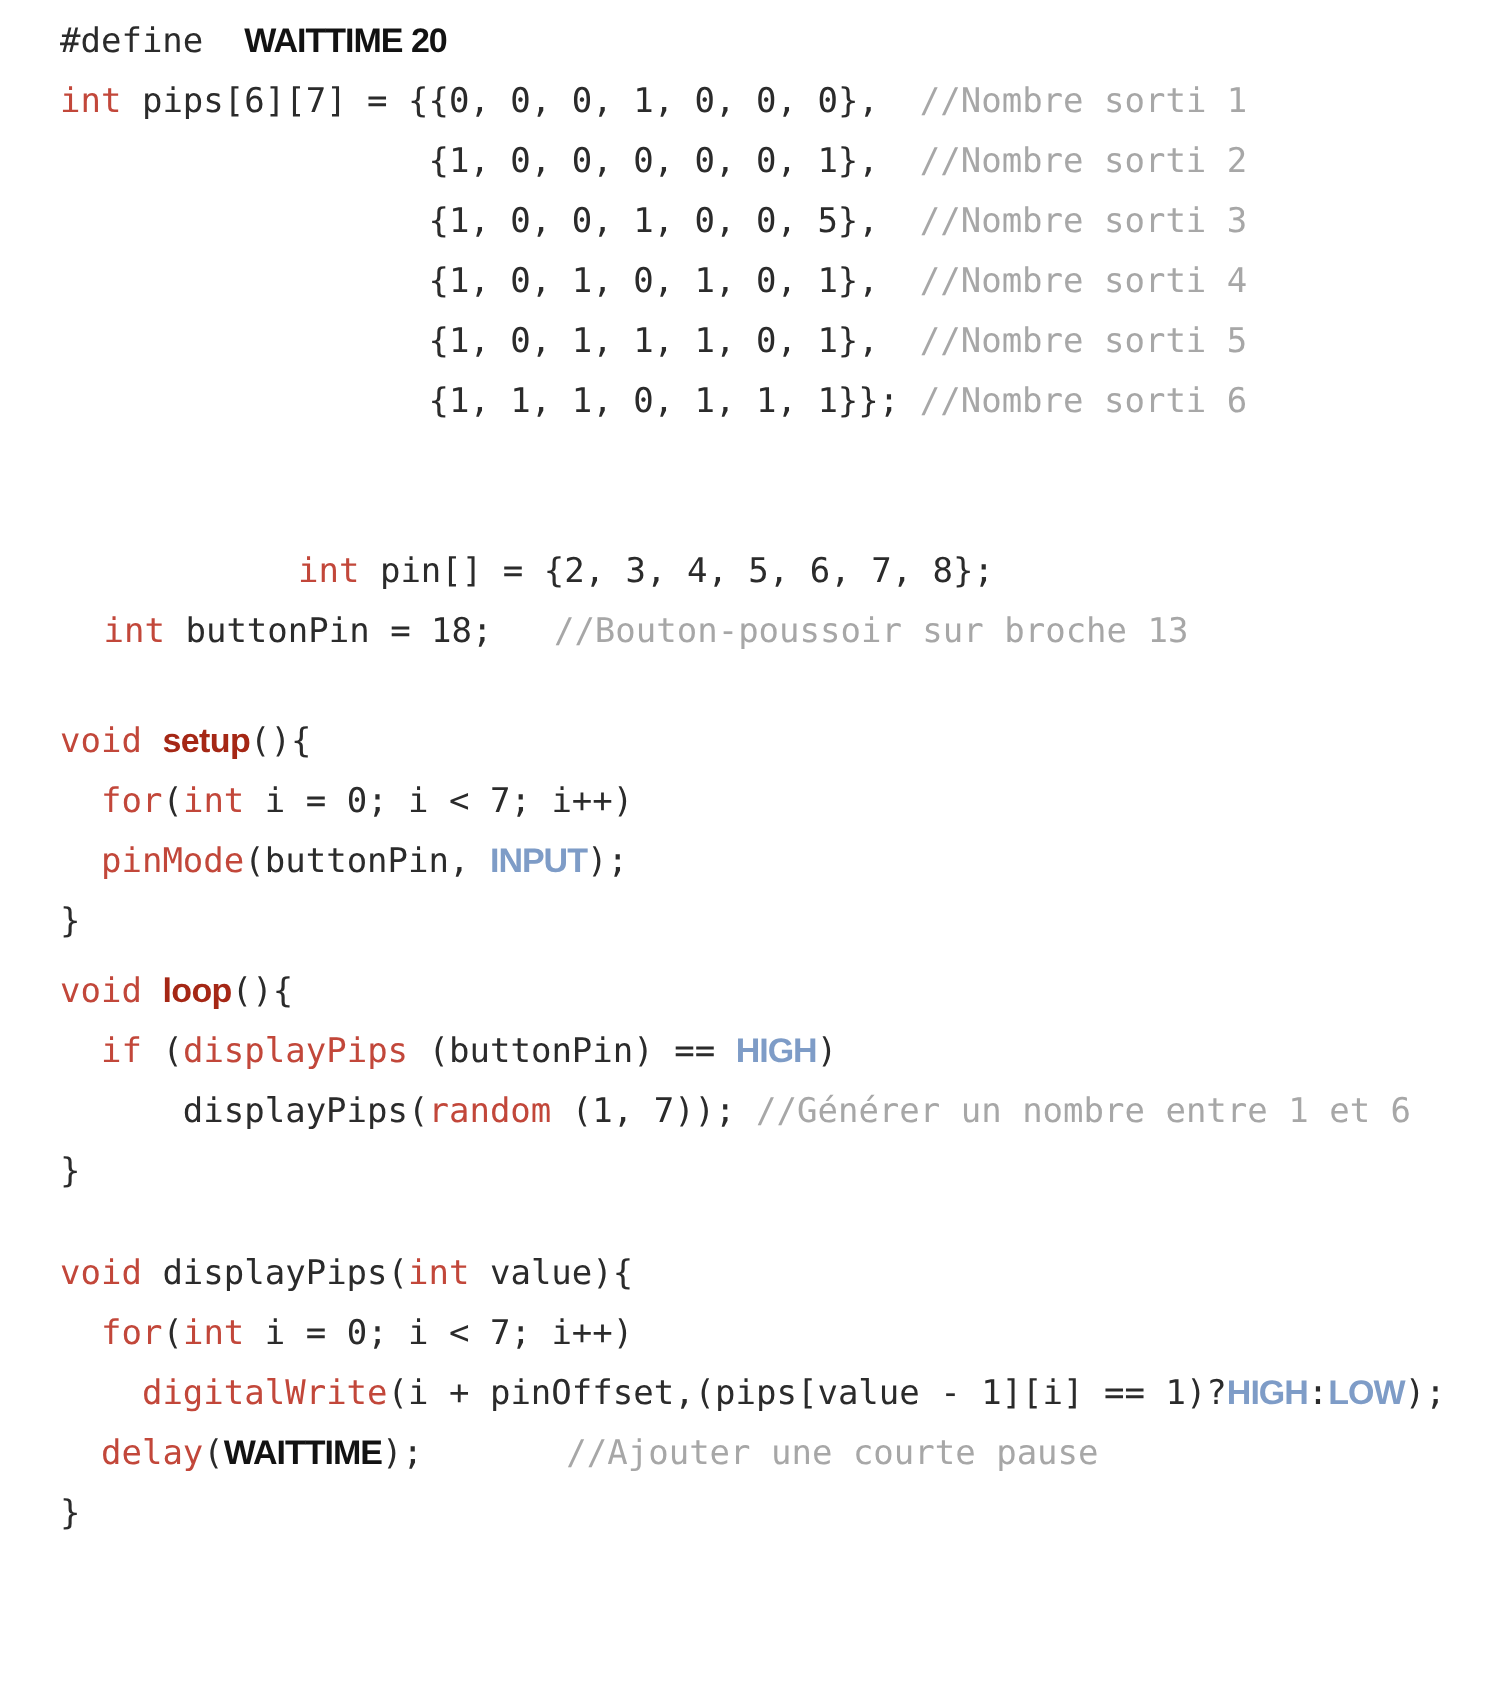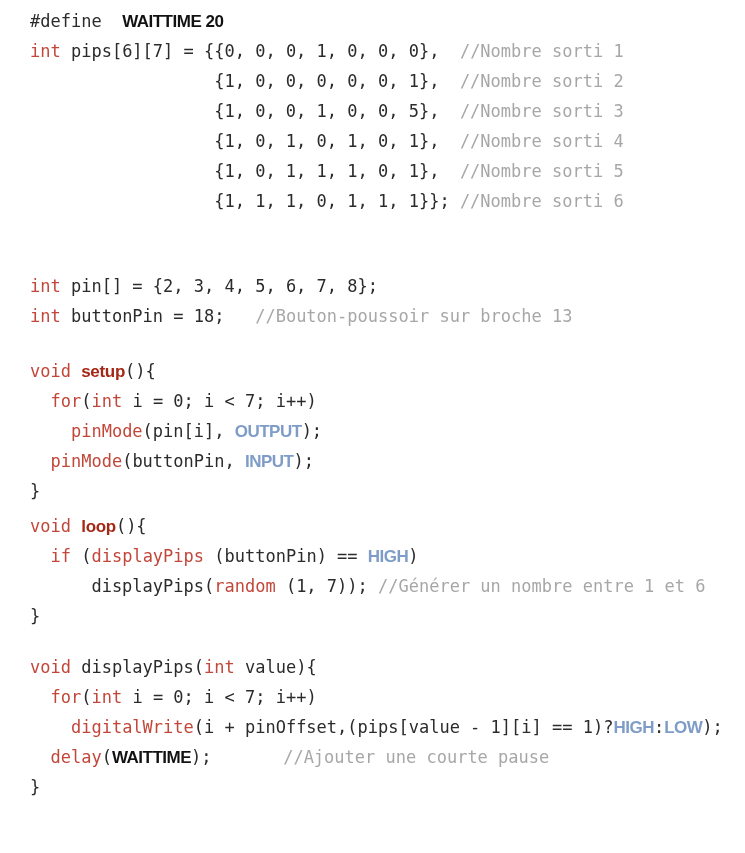--- a/index.html
+++ b/index.html
@@ -13,21 +13,21 @@
     overflow: hidden;
   }
   .code {
     box-sizing: border-box;
     width: 616px;
     height: 853px;
     padding: 6px 0 0 30px;
     background: var(--bg, #ffffff);
   }
   .code-block { }
-  .code-block:nth-child(2) { margin-top: 55px; }
+  .code-block:nth-child(2) { margin-top: 55px; text-align: center; }
   .code-block:nth-child(3) { margin-top: 25px; }
   .code-block:nth-child(4) { margin-top: 5px; }
   .code-block:nth-child(5) { margin-top: 21px; }
   .code-line {
     height: 30px;
     line-height: 30px;
     white-space: pre;
     font-family: "DejaVu Sans Mono", monospace;
     font-size: 17px;
     color: var(--plain, #2b2b2b);
@@ -67,21 +67,20 @@
       <div class="code-line"><span class="tok-p">                  {1, 0, 1, 1, 1, 0, 1},  </span><span class="tok-m">//Nombre sorti 5</span></div>
       <div class="code-line"><span class="tok-p">                  {1, 1, 1, 0, 1, 1, 1}}; </span><span class="tok-m">//Nombre sorti 6</span></div>
     </div>
     <div class="code-block">
       <div class="code-line"><span class="tok-k">int</span><span class="tok-p"> pin[] = {2, 3, 4, 5, 6, 7, 8};</span></div>
       <div class="code-line"><span class="tok-k">int</span><span class="tok-p"> buttonPin = 18;   </span><span class="tok-m">//Bouton-poussoir sur broche 13</span></div>
     </div>
     <div class="code-block">
       <div class="code-line"><span class="tok-k">void</span><span class="tok-p"> </span><span class="tok-f">setup</span><span class="tok-p">(){</span></div>
       <div class="code-line"><span class="tok-p">  </span><span class="tok-k">for</span><span class="tok-p">(</span><span class="tok-k">int</span><span class="tok-p"> i = 0; i &lt; 7; i++)</span></div>
-      <div class="code-line"><span class="tok-p">    </span><span class="tok-k">pinMode</span><span class="tok-p">(pin[i], </span><span class="tok-c">OUTPUT</span><span class="tok-p">);</span></div>
       <div class="code-line"><span class="tok-p">  </span><span class="tok-k">pinMode</span><span class="tok-p">(buttonPin, </span><span class="tok-c">INPUT</span><span class="tok-p">);</span></div>
       <div class="code-line"><span class="tok-p">}</span></div>
     </div>
     <div class="code-block">
       <div class="code-line"><span class="tok-k">void</span><span class="tok-p"> </span><span class="tok-f">loop</span><span class="tok-p">(){</span></div>
       <div class="code-line"><span class="tok-p">  </span><span class="tok-k">if</span><span class="tok-p"> (</span><span class="tok-k">displayPips</span><span class="tok-p"> (buttonPin) == </span><span class="tok-c">HIGH</span><span class="tok-p">)</span></div>
       <div class="code-line"><span class="tok-p">      displayPips(</span><span class="tok-k">random</span><span class="tok-p"> (1, 7)); </span><span class="tok-m">//Générer un nombre entre 1 et 6</span></div>
       <div class="code-line"><span class="tok-p">}</span></div>
     </div>
     <div class="code-block">

